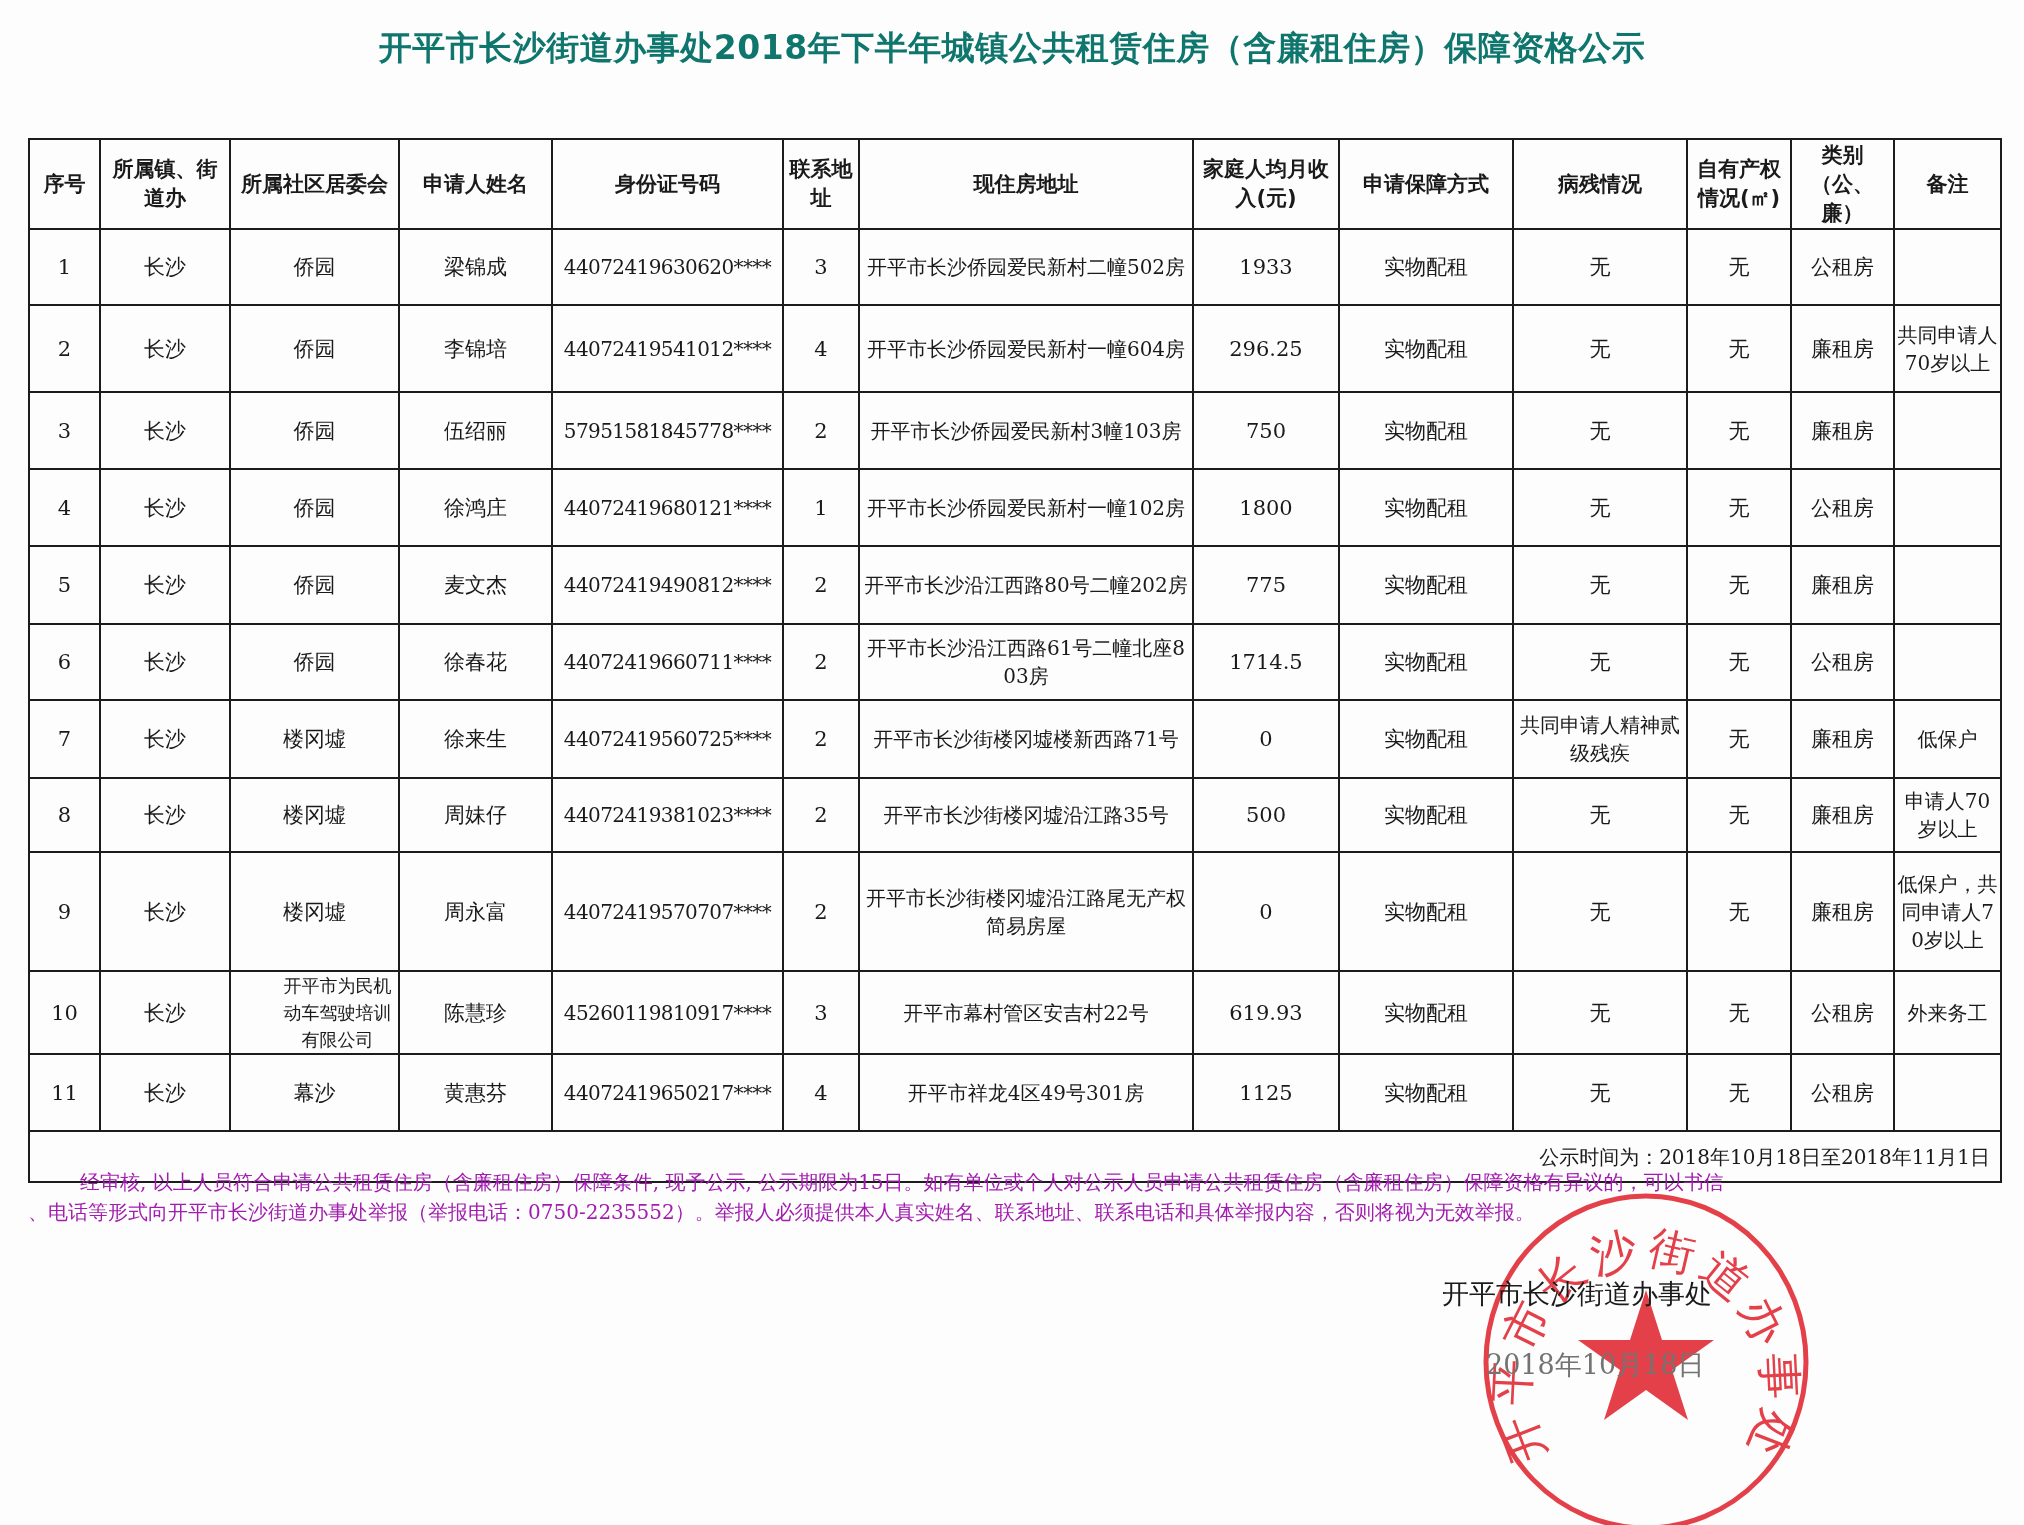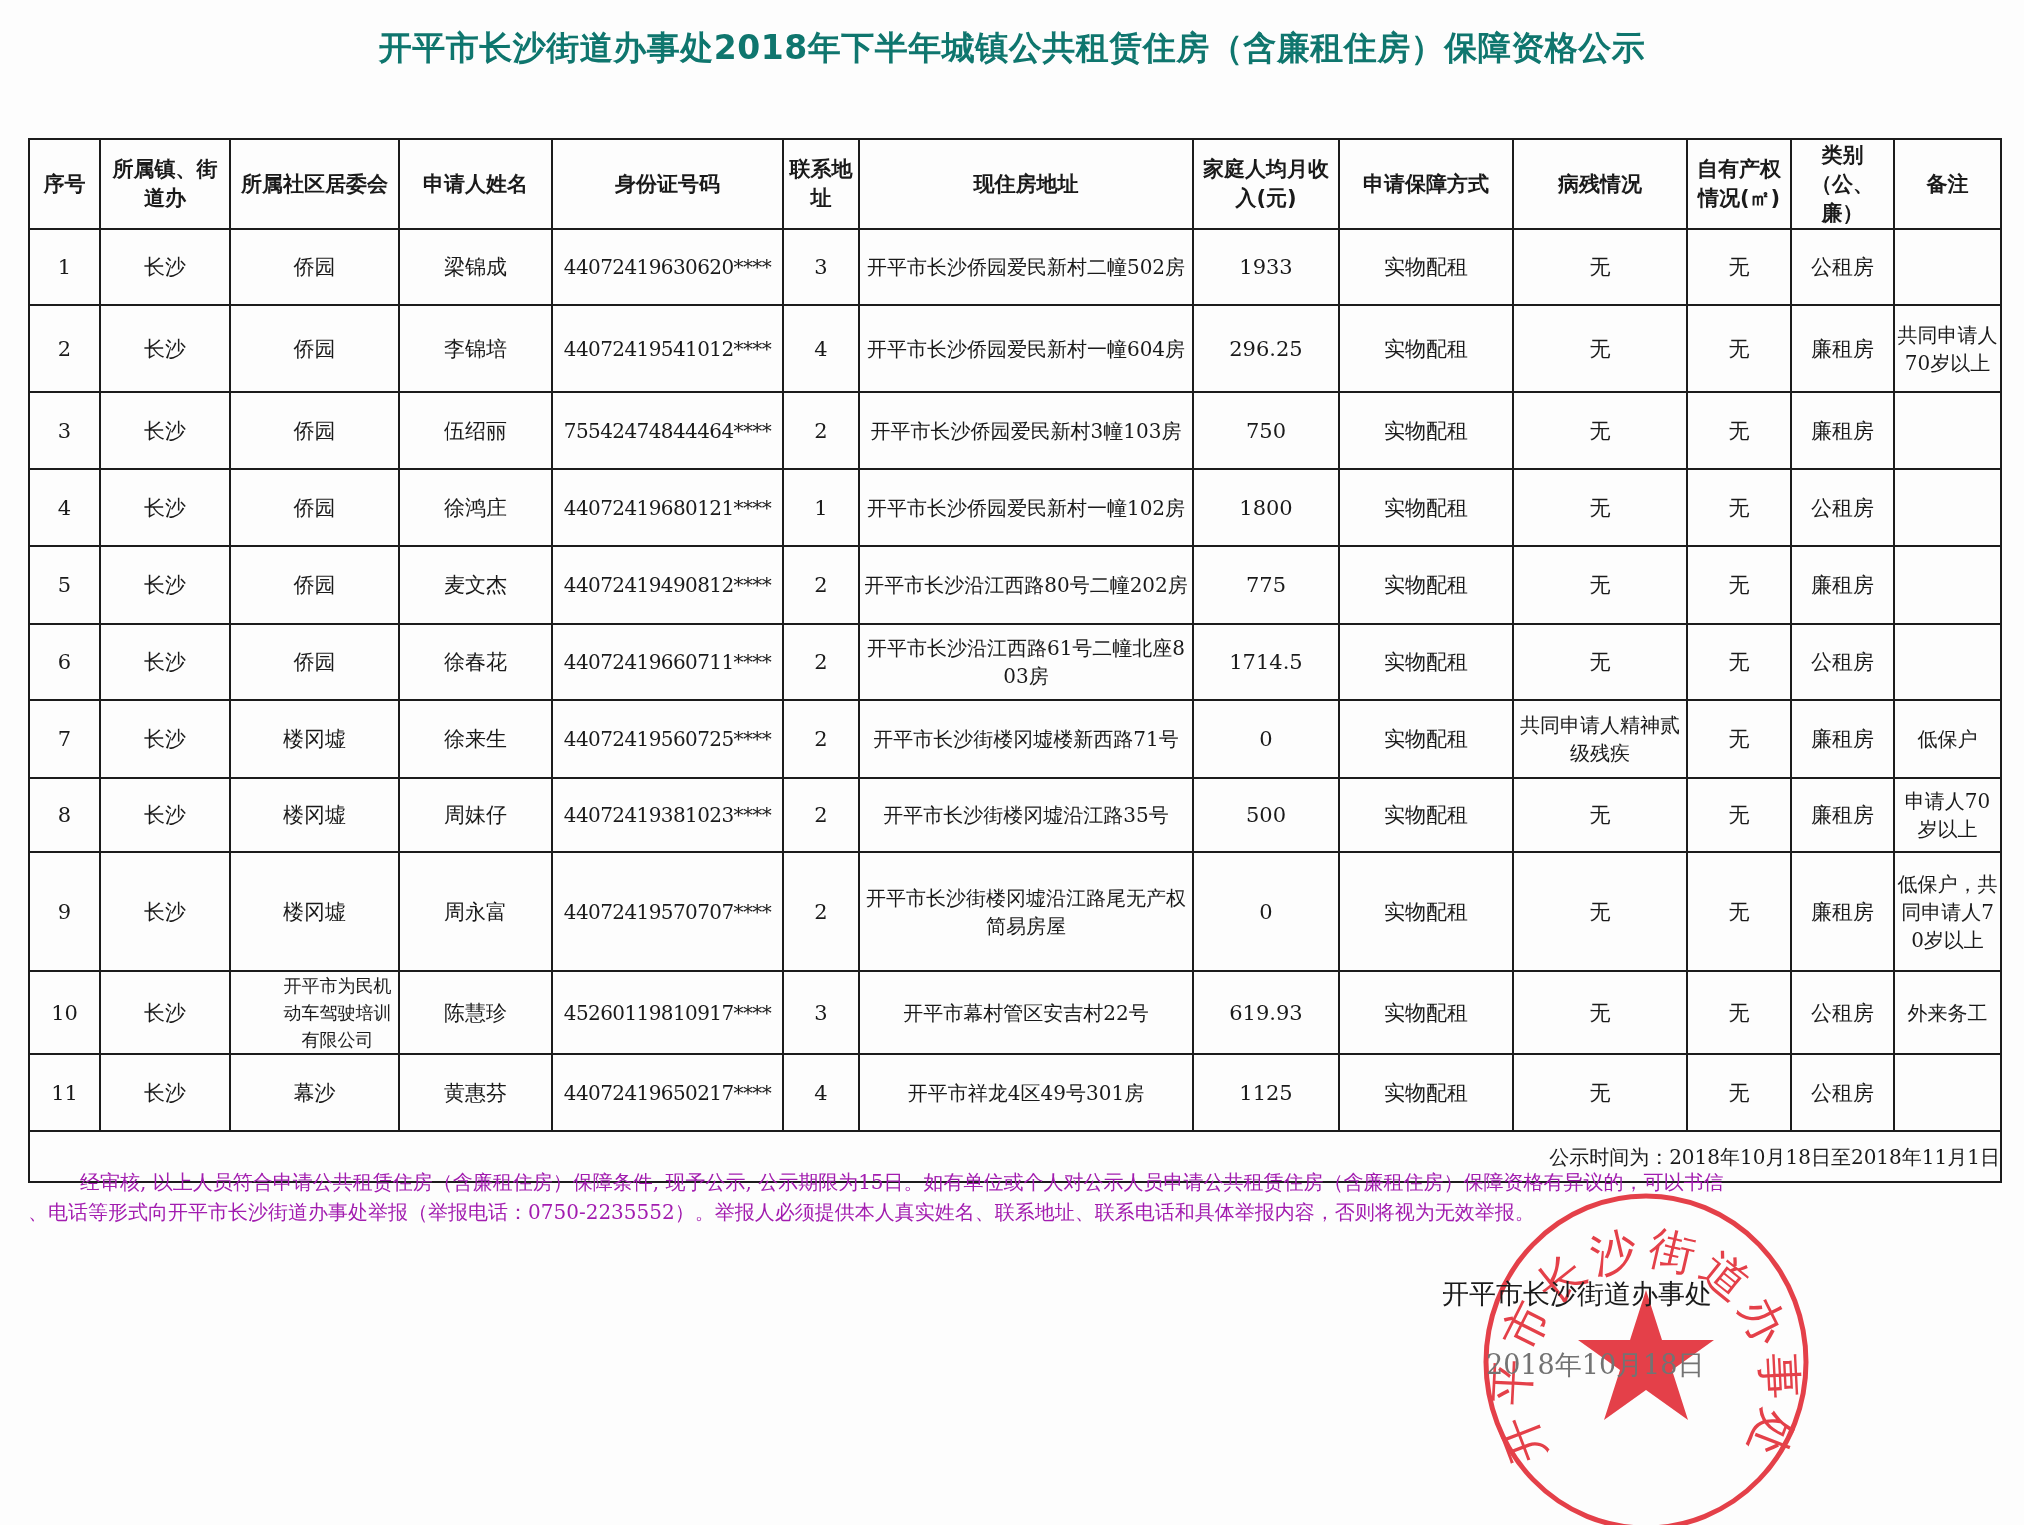--- a/index.html
+++ b/index.html
@@ -24,21 +24,21 @@
   }
   table.grid th {
     font-weight: bold; font-size: 21px; line-height: 29px;
     font-family: "DejaVu Sans", "Liberation Sans", sans-serif;
   }
   table.grid td.id { font-size: 20px; letter-spacing: -0.6px; }
   table.grid td.addr { font-size: 20px; line-height: 28px; }
   table.grid td.small { font-size: 18px; line-height: 27px; padding-left: 48px; }
   table.grid td.note { font-size: 20px; line-height: 28px; }
   table.grid td.footer-cell {
-    text-align: right; padding-right: 0; font-size: 20px;
+    text-align: right; padding-right: 10px; font-size: 20px;
   }
   .notice {
     position: absolute; left: 28px; top: 1167px; width: 1972px;
     font-size: 20px; line-height: 30px; color: #a21caf;
   }
   .notice .indent { display: inline-block; width: 52px; }
   .sign {
     position: absolute; left: 1442px; top: 1276px; font-size: 27px; color: #1a1a1a;
   }
   .date {
@@ -116,21 +116,21 @@
       <td>无</td>
       <td>无</td>
       <td>廉租房</td>
       <td class="note">共同申请人70岁以上</td>
     </tr>
     <tr style="height:77px">
       <td>3</td>
       <td>长沙</td>
       <td>侨园</td>
       <td>伍绍丽</td>
-      <td class="id">75542474844464****</td>
+      <td class="id">57951581845778****</td>
       <td>2</td>
       <td class="addr">开平市长沙侨园爱民新村3幢103房</td>
       <td>750</td>
       <td>实物配租</td>
       <td>无</td>
       <td>无</td>
       <td>廉租房</td>
       <td class="note"></td>
     </tr>
     <tr style="height:77px">

